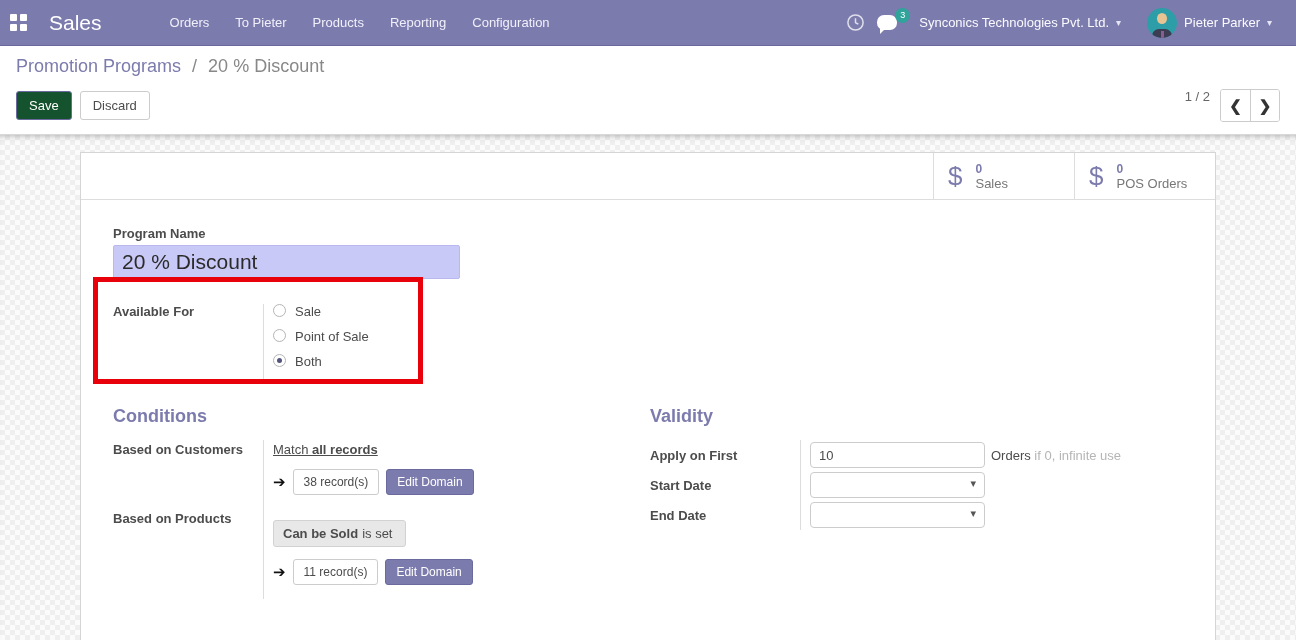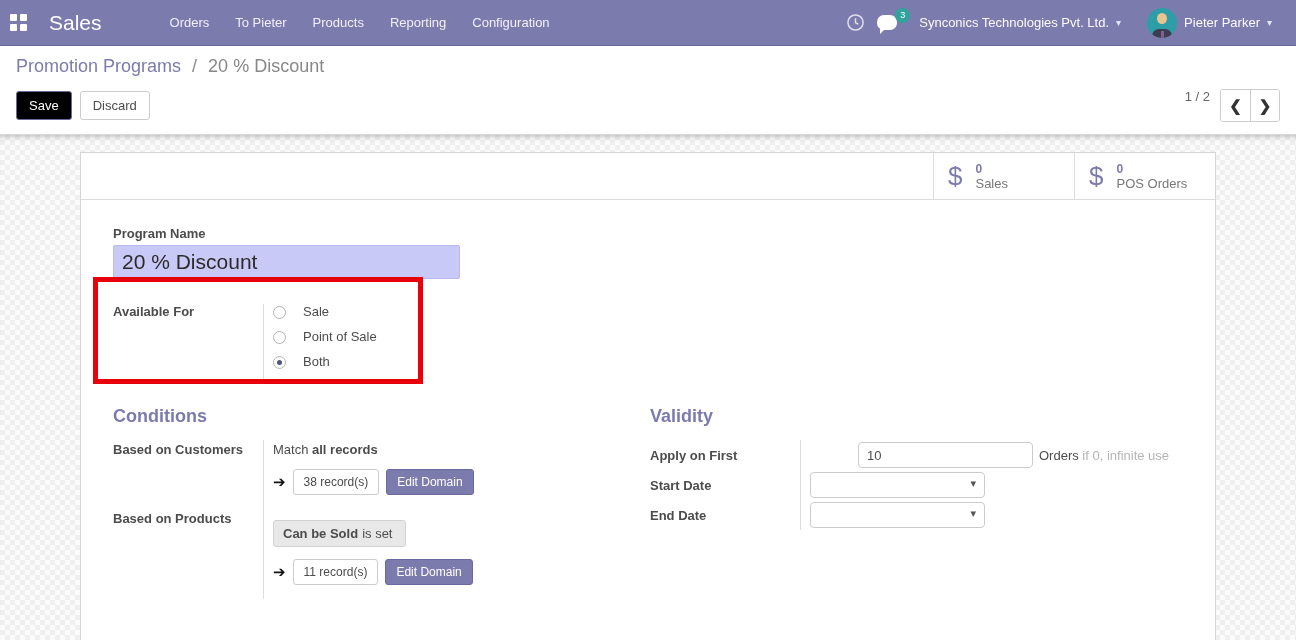--- a/index.html
+++ b/index.html
@@ -36,21 +36,21 @@
 
   
   .control-panel { background:#fff; padding:10px 16px 12px 16px; border-bottom:1px solid #d8d8d8;
     position:relative; z-index:2; }
   .breadcrumb { font-size:18px; margin-bottom:12px; }
   .breadcrumb a { color:#7c7bad; text-decoration:none; cursor:pointer; }
   .breadcrumb .sep { color:#888; margin:0 6px; }
   .breadcrumb .current { color:#888; }
   .cp-row { display:flex; align-items:center; }
   .btn { font-size:13px; border-radius:3px; padding:6px 12px; cursor:pointer; border:1px solid transparent; }
-  .btn-primary { background:#000000; border-color:#6b6a9e; color:#fff; }
+  .btn-primary { background:#14532d; border-color:#6b6a9e; color:#fff; }
   .btn-default { background:#fff; border-color:#ccc; color:#4c4c4c; margin-left:8px; }
   .pager { margin-left:auto; display:flex; align-items:flex-start; }
   .pager-count { font-size:13px; color:#666; margin-right:10px; }
   .pager-btns { display:flex; border:1px solid #ccc; border-radius:3px; overflow:hidden; }
   .pager-btn { width:29px; height:31px; background:#fff; display:flex; align-items:center;
     justify-content:center; font-size:15px; font-weight:bold; color:#333; cursor:pointer; }
   .pager-btn + .pager-btn { border-left:1px solid #ccc; }
 
   
   .content { height:514px; background-color:#fbfbfb;
@@ -73,39 +73,39 @@
   .field-label { font-size:13px; font-weight:bold; color:#4c4c4c; }
 
   .program-input { display:block; margin-top:4px; width:347px; height:34px;
     background:#c9c9f7; border:1px solid #b9b9ef; border-radius:2px; font-size:21px;
     color:#2b2b2b; padding:2px 8px; font-family:"Liberation Sans",sans-serif; outline:none; }
 
   .fgroup { display:grid; grid-template-columns:150px 1fr; }
   .fgroup .gcontent { border-left:1px solid #ddd; padding-left:9px; }
 
   .avail-group { margin-top:25px; width:390px; }
-  .radio-row { display:flex; align-items:flex-end; gap:17px; margin-bottom:10px; height:15px; }
+  .radio-row { display:flex; align-items:flex-start; gap:9px; margin-bottom:10px; height:15px; }
   .radio { width:13px; height:13px; border:1px solid #b5b5b5; border-radius:50%;
     background:#fff; position:relative; flex:0 0 13px; cursor:pointer; }
   .radio[data-checked="true"]::after { content:""; position:absolute; top:3px; left:3px;
     width:5px; height:5px; border-radius:50%; background:#55547e; }
   .radio-label { font-size:13px; color:#4c4c4c; }
 
   .annotation-box { position:absolute; left:93px; top:277px; width:330px; height:107px;
     border:5px solid #e8000a; pointer-events:none; z-index:5; }
 
   .columns { display:flex; margin-top:27px; }
   .col-left { width:537px; }
   .col-right { flex:1; }
   .section-title { font-size:18px; font-weight:bold; color:#7c7bad; margin-bottom:13px; }
 
   .cond-grid { display:grid; grid-template-columns:150px 1fr; }
   .cond-grid > .glabel { padding:2px 0 0 0; }
   .cond-grid > .gcontent { border-left:1px solid #ddd; padding:2px 0 14px 9px; }
-  .match-line { font-size:13px; color:#4c4c4c; }
+  .match-line { font-size:13px; color:#4c4c4c;text-decoration:underline; }
   .match-line b { font-weight:bold; }
   .action-row { display:flex; align-items:center; gap:7px; margin-top:12px; }
   .arrow-icon { font-size:15px; color:#111; }
   .btn-records { background:#fff; border:1px solid #ccc; border-radius:3px; font-size:12px;
     color:#4c4c4c; padding:5px 10px; cursor:pointer; }
   .btn-edit-domain { background:#7c7bad; border:1px solid #6b6a9e; border-radius:3px;
     font-size:12px; color:#fff; padding:5px 10px; cursor:pointer; }
   .chip { display:inline-block; background:#e8e8e8; border:1px solid #d2d2d2; border-radius:3px;
     padding:5px 9px; font-size:13px; color:#4c4c4c; margin-top:9px; }
   .chip .cfield { font-weight:bold; }
@@ -113,21 +113,21 @@
   .chip .cop[data-italic="true"] { font-style:italic; }
   .chip .cval { font-weight:bold; color:#7c7bad; margin-left:4px; }
   .chip-stack .chip { display:table; }
 
   .val-grid { display:grid; grid-template-columns:150px 1fr; }
   .val-grid .glabel { display:flex; align-items:center; height:30px; }
   .val-grid .gcontent { border-left:1px solid #ddd; padding-left:9px; display:flex;
     align-items:center; height:30px; }
   .text-input { width:175px; height:26px; border:1px solid #ccc; border-radius:4px;
     font-size:13px; color:#4c4c4c; padding:2px 8px; outline:none;
-    font-family:"Liberation Sans",sans-serif;margin-left:48px; }
+    font-family:"Liberation Sans",sans-serif; }
   .select-box { width:175px; height:26px; border:1px solid #ccc; border-radius:4px;
     background:#fff; position:relative; cursor:pointer; }
   .select-box .sb-caret { position:absolute; right:8px; top:4px; font-size:11px; color:#555; }
   .suffix { font-size:13px; margin-left:6px; }
   .suffix .dark { color:#4c4c4c; }
   .suffix .light { color:#b5b5b5; }
 </style>
 </head>
 <body>
 

